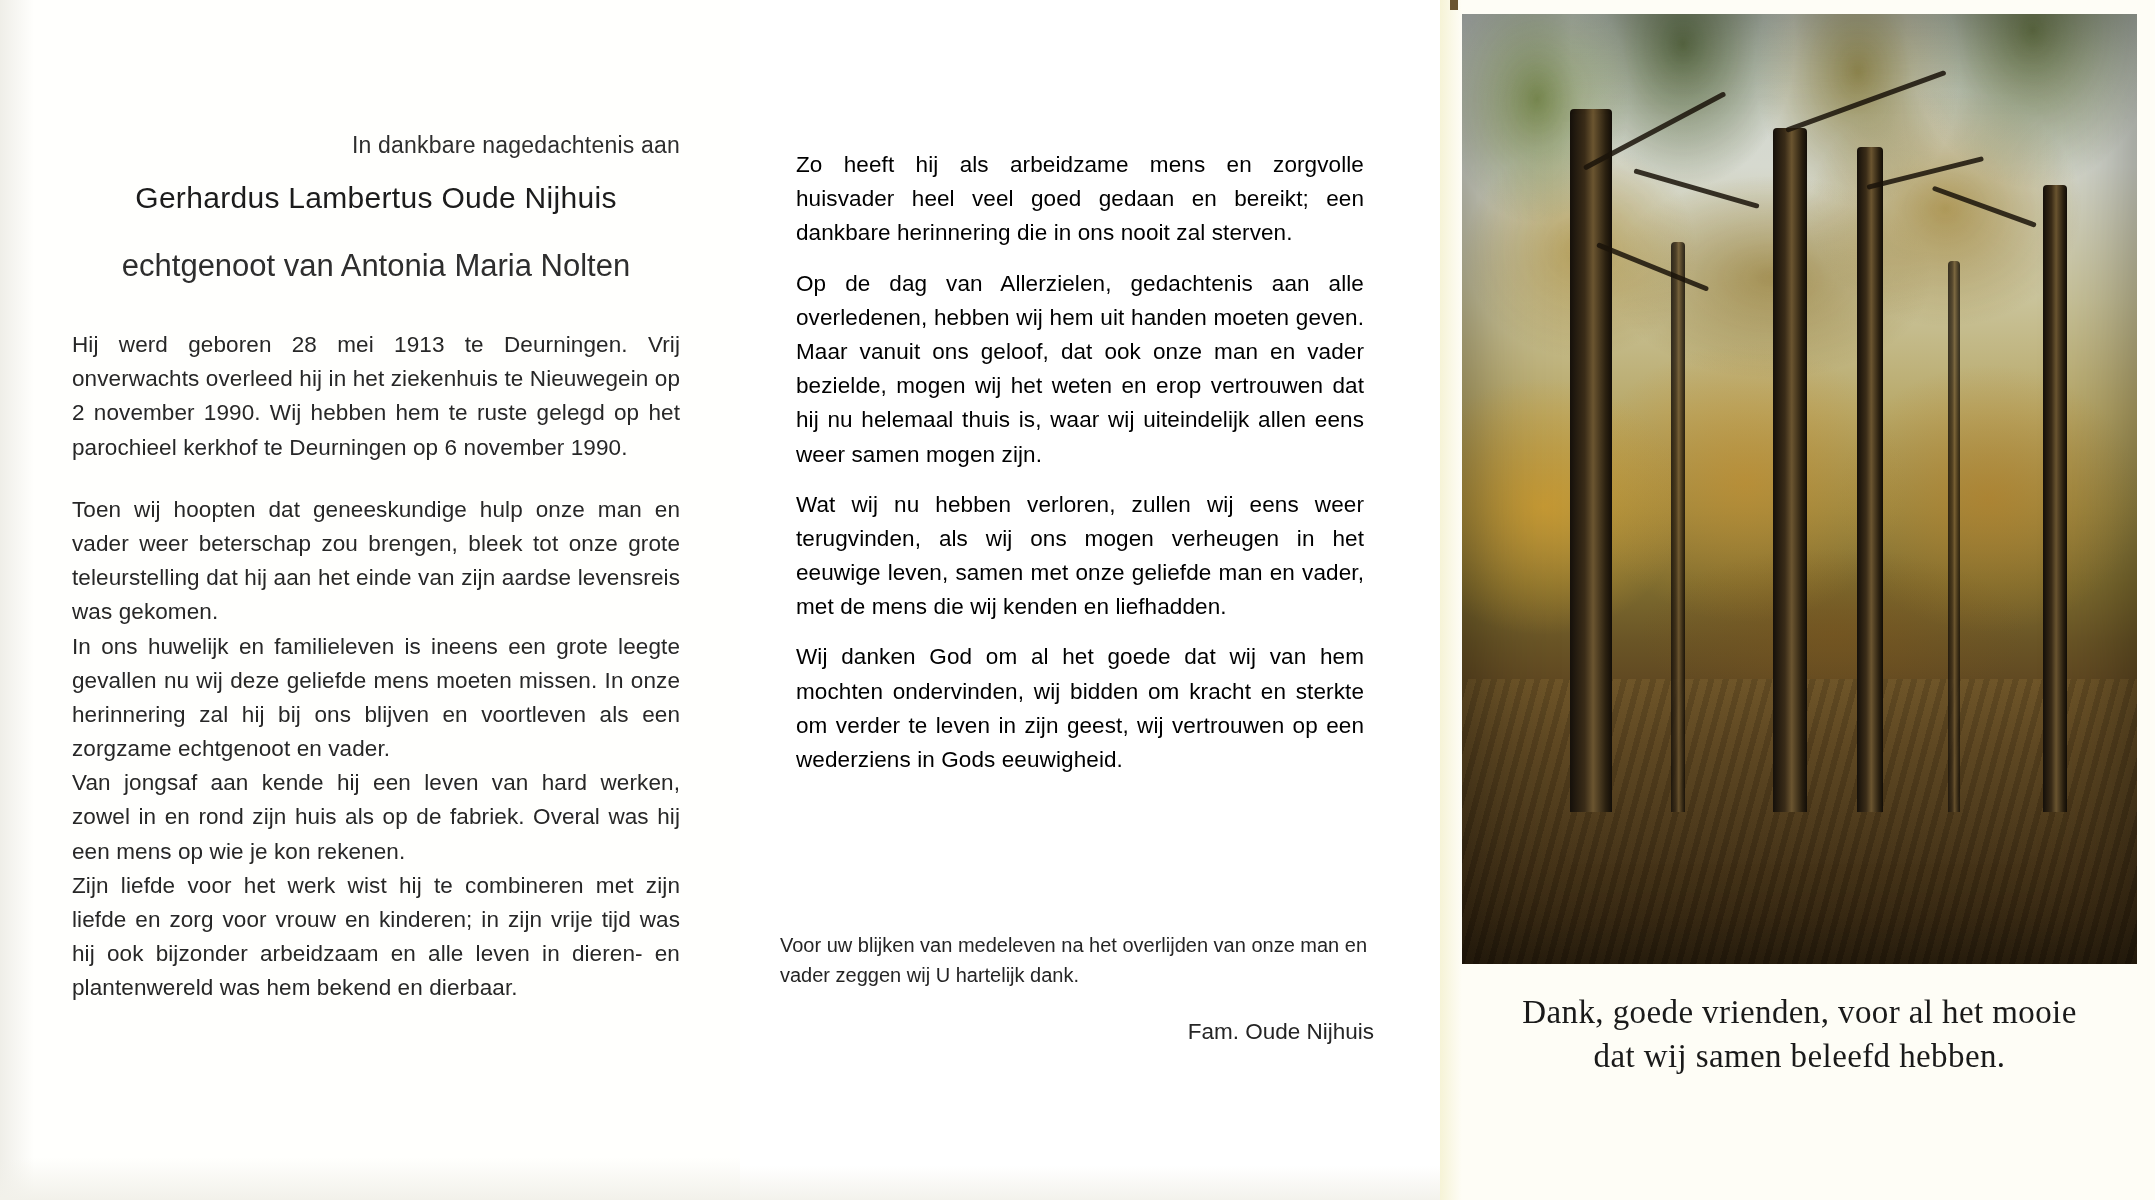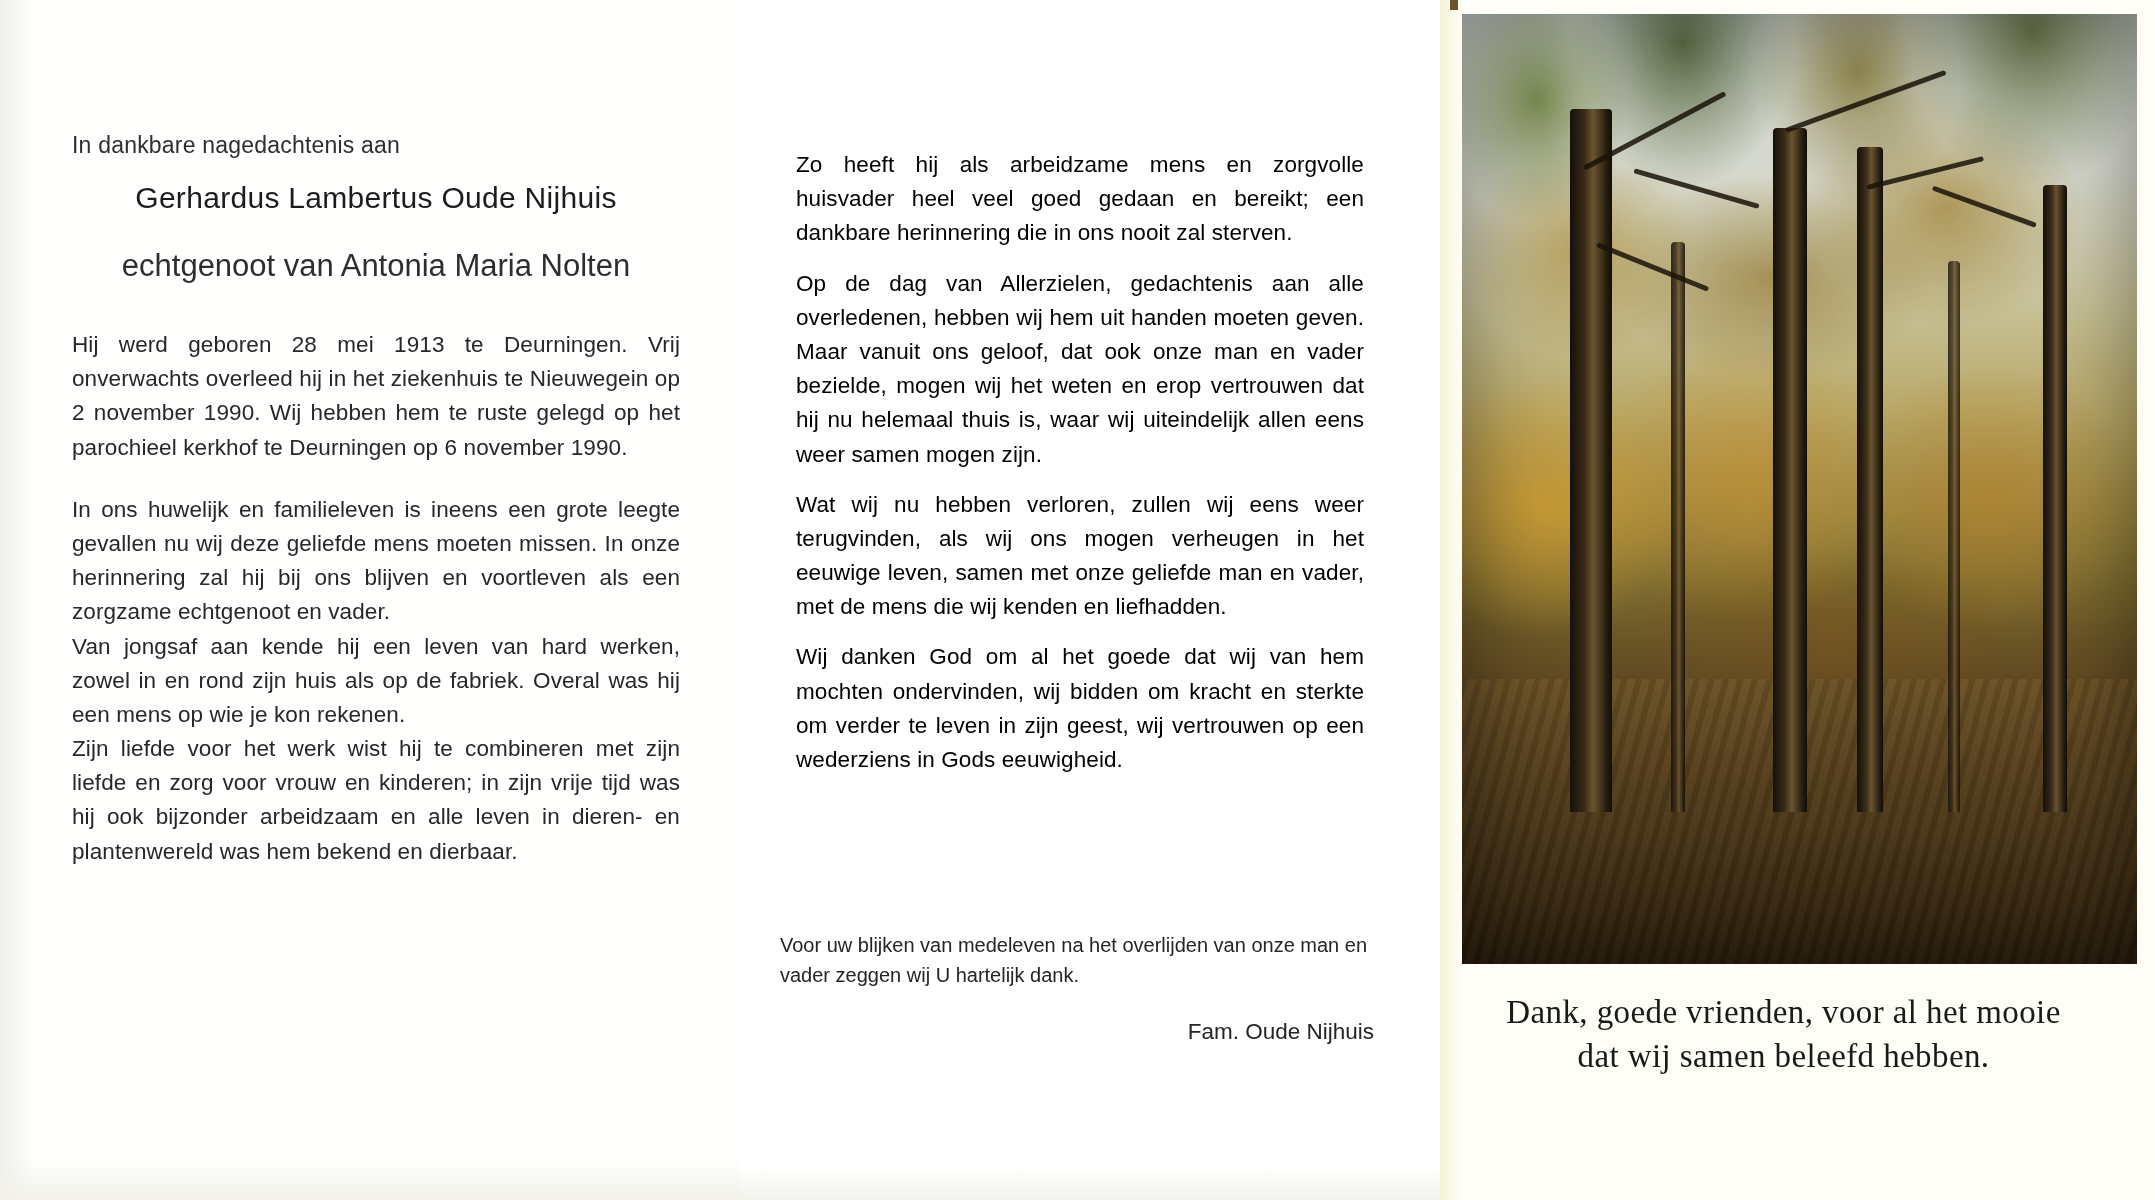--- a/index.html
+++ b/index.html
@@ -43,21 +43,21 @@
   .panel-left::after {
     content: "";
     position: absolute;
     left: 0; bottom: 0;
     width: 100%; height: 42px;
     background: linear-gradient(to top, #f2f1ea, rgba(255,255,255,0));
     pointer-events: none;
   }
 
   .dedication {
-    text-align: left;
+    text-align: right;
     color: #2e2e2e;
     font-size: 23px;
     letter-spacing: 0.2px;
     margin-bottom: 22px;
   }
   .deceased-name {
     text-align: center;
     color: #1c1c1c;
     font-size: 30px;
     letter-spacing: 0.3px;
@@ -222,21 +222,21 @@
     border-radius: 3px;
     opacity: 0.85;
   }
   .photo-vignette {
     position: absolute; inset: 0;
     box-shadow: inset 0 0 90px rgba(0,0,0,0.45);
     pointer-events: none;
   }
   .caption-block {
     position: absolute;
-    left: 6px;
+    left: 22px;
     top: 990px;
     width: 675px;
     text-align: center;
     font-family: "Liberation Serif", serif;
     color: #1a1a1a;
   }
   .caption-line {
     font-size: 33px;
     line-height: 1.34;
     letter-spacing: 0.4px;
@@ -259,20 +259,21 @@
 <body>
 
 <div class="card">
 
   <div class="panel-left">
     <div class="dedication">In dankbare nagedachtenis aan</div>
     <div class="deceased-name">Gerhardus Lambertus Oude Nijhuis</div>
     <div class="spouse-line">echtgenoot van Antonia Maria Nolten</div>
 
     <p class="body-para">Hij werd geboren 28 mei 1913 te Deurningen. Vrij onverwachts overleed hij in het ziekenhuis te Nieuwegein op 2 november 1990. Wij hebben hem te ruste gelegd op het parochieel kerkhof te Deurningen op 6 november 1990.</p>
+    <p class="body-para tight">Toen wij hoopten dat geneeskundige hulp onze man en vader weer beterschap zou brengen, bleek tot onze grote teleurstelling dat hij aan het einde van zijn aardse levensreis was gekomen.</p>
     <p class="body-para tight">In ons huwelijk en familieleven is ineens een grote leegte gevallen nu wij deze geliefde mens moeten missen. In onze herinnering zal hij bij ons blijven en voortleven als een zorgzame echtgenoot en vader.</p>
     <p class="body-para tight">Van jongsaf aan kende hij een leven van hard werken, zowel in en rond zijn huis als op de fabriek. Overal was hij een mens op wie je kon rekenen.</p>
     <p class="body-para tight">Zijn liefde voor het werk wist hij te combineren met zijn liefde en zorg voor vrouw en kinderen; in zijn vrije tijd was hij ook bijzonder arbeidzaam en alle leven in dieren- en plantenwereld was hem bekend en dierbaar.</p>
   </div>
 
   <div class="panel-mid">
     <p class="mid-para">Zo heeft hij als arbeidzame mens en zorgvolle huisvader heel veel goed gedaan en bereikt; een dankbare herinnering die in ons nooit zal sterven.</p>
     <p class="mid-para">Op de dag van Allerzielen, gedachtenis aan alle overledenen, hebben wij hem uit handen moeten geven. Maar vanuit ons geloof, dat ook onze man en vader bezielde, mogen wij het weten en erop vertrouwen dat hij nu helemaal thuis is, waar wij uiteindelijk allen eens weer samen mogen zijn.</p>
     <p class="mid-para">Wat wij nu hebben verloren, zullen wij eens weer terugvinden, als wij ons mogen verheugen in het eeuwige leven, samen met onze geliefde man en vader, met de mens die wij kenden en liefhadden.</p>
     <p class="mid-para">Wij danken God om al het goede dat wij van hem mochten ondervinden, wij bidden om kracht en sterkte om verder te leven in zijn geest, wij vertrouwen op een wederziens in Gods eeuwigheid.</p>

